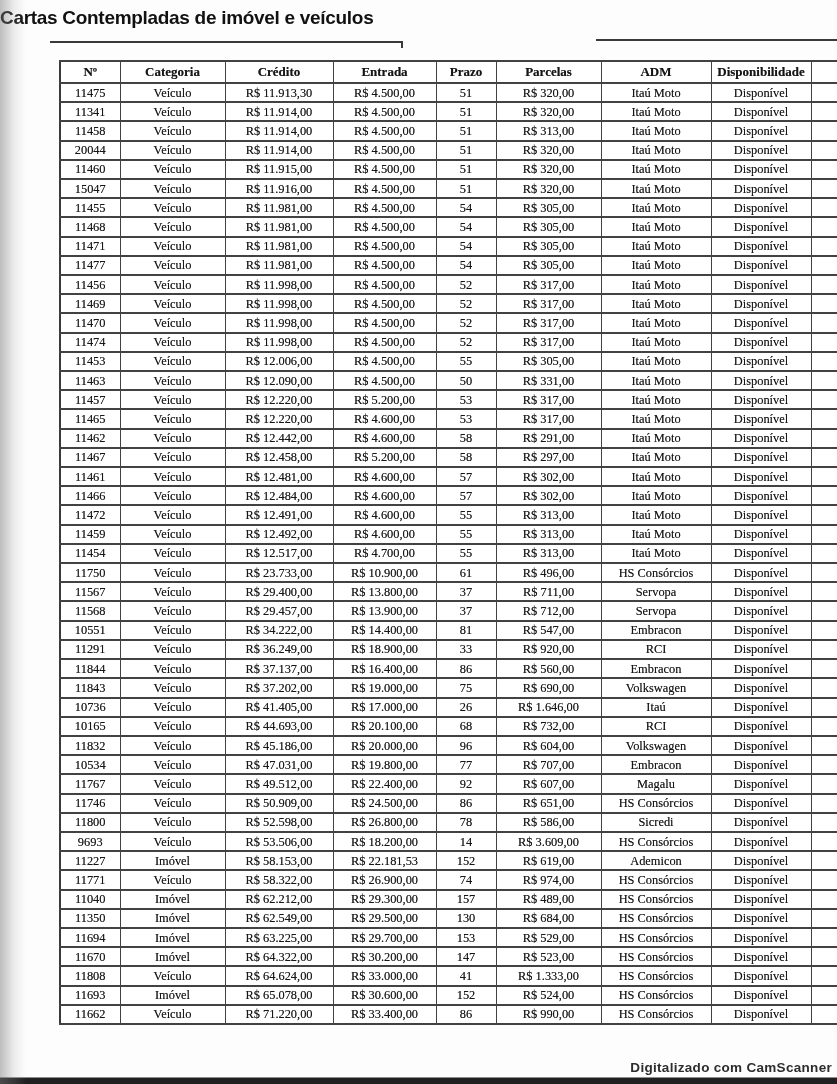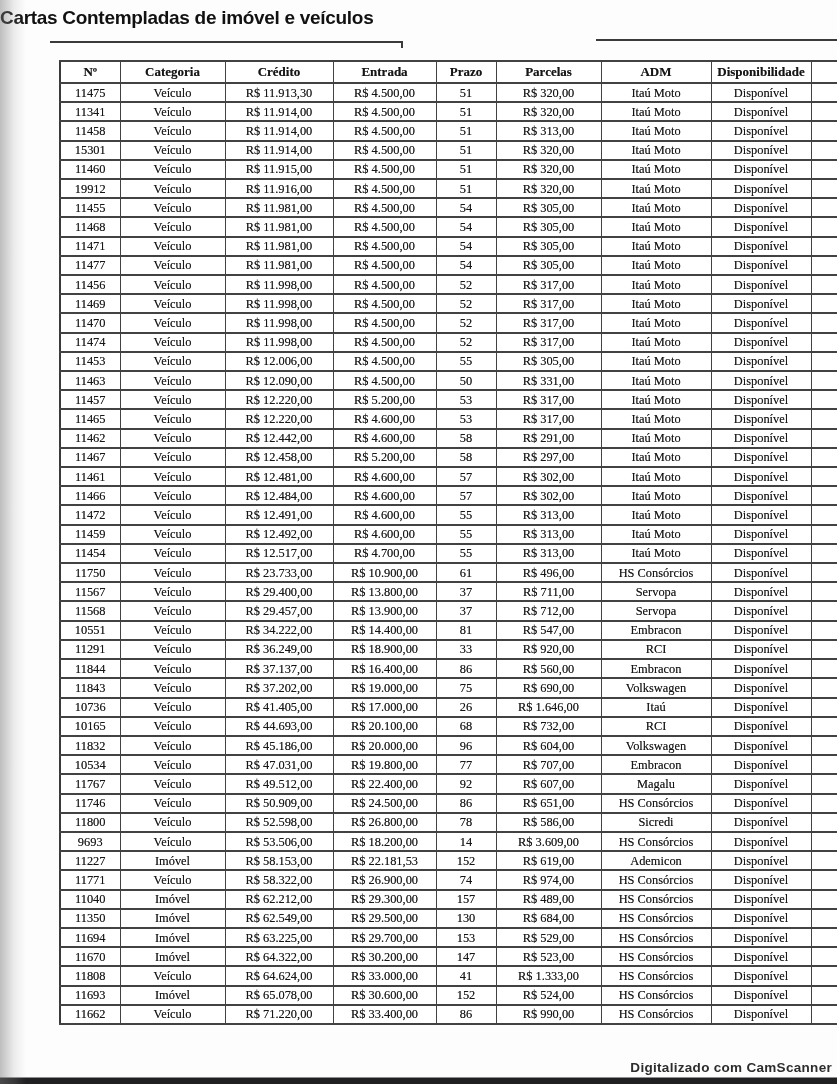--- a/index.html
+++ b/index.html
@@ -128,21 +128,21 @@
           <td>Veículo</td>
           <td>R$ 11.914,00</td>
           <td>R$ 4.500,00</td>
           <td>51</td>
           <td>R$ 313,00</td>
           <td>Itaú Moto</td>
           <td>Disponível</td>
           <td></td>
         </tr>
         <tr>
-          <td>15301</td>
+          <td>20044</td>
           <td>Veículo</td>
           <td>R$ 11.914,00</td>
           <td>R$ 4.500,00</td>
           <td>51</td>
           <td>R$ 320,00</td>
           <td>Itaú Moto</td>
           <td>Disponível</td>
           <td></td>
         </tr>
         <tr>
@@ -150,21 +150,21 @@
           <td>Veículo</td>
           <td>R$ 11.915,00</td>
           <td>R$ 4.500,00</td>
           <td>51</td>
           <td>R$ 320,00</td>
           <td>Itaú Moto</td>
           <td>Disponível</td>
           <td></td>
         </tr>
         <tr>
-          <td>19912</td>
+          <td>15047</td>
           <td>Veículo</td>
           <td>R$ 11.916,00</td>
           <td>R$ 4.500,00</td>
           <td>51</td>
           <td>R$ 320,00</td>
           <td>Itaú Moto</td>
           <td>Disponível</td>
           <td></td>
         </tr>
         <tr>

